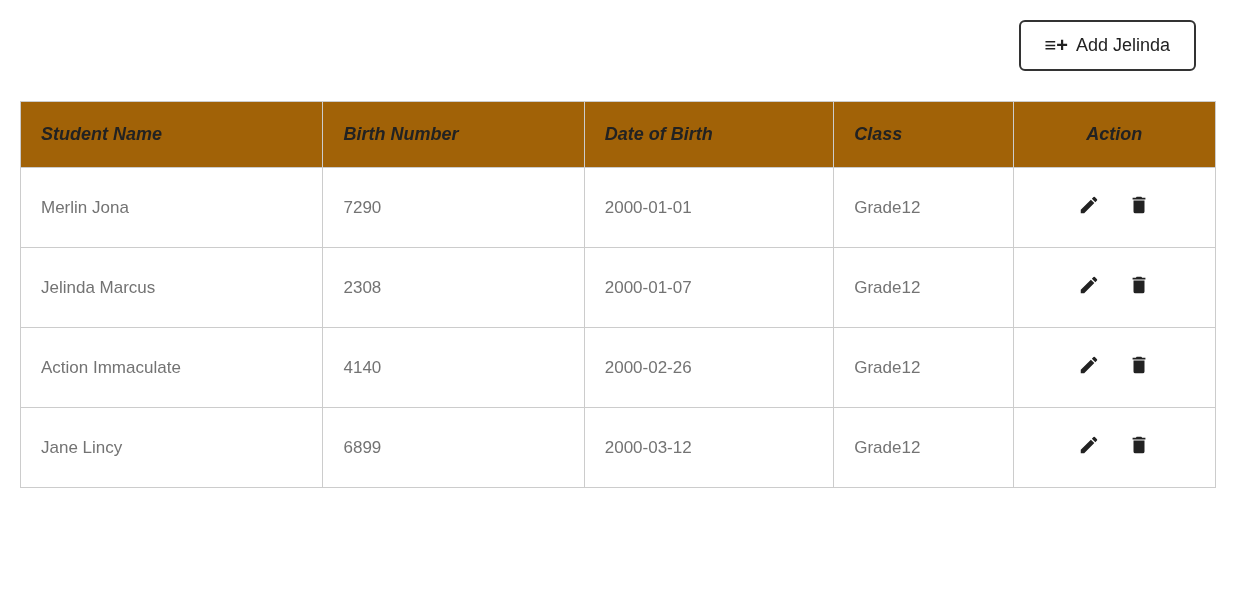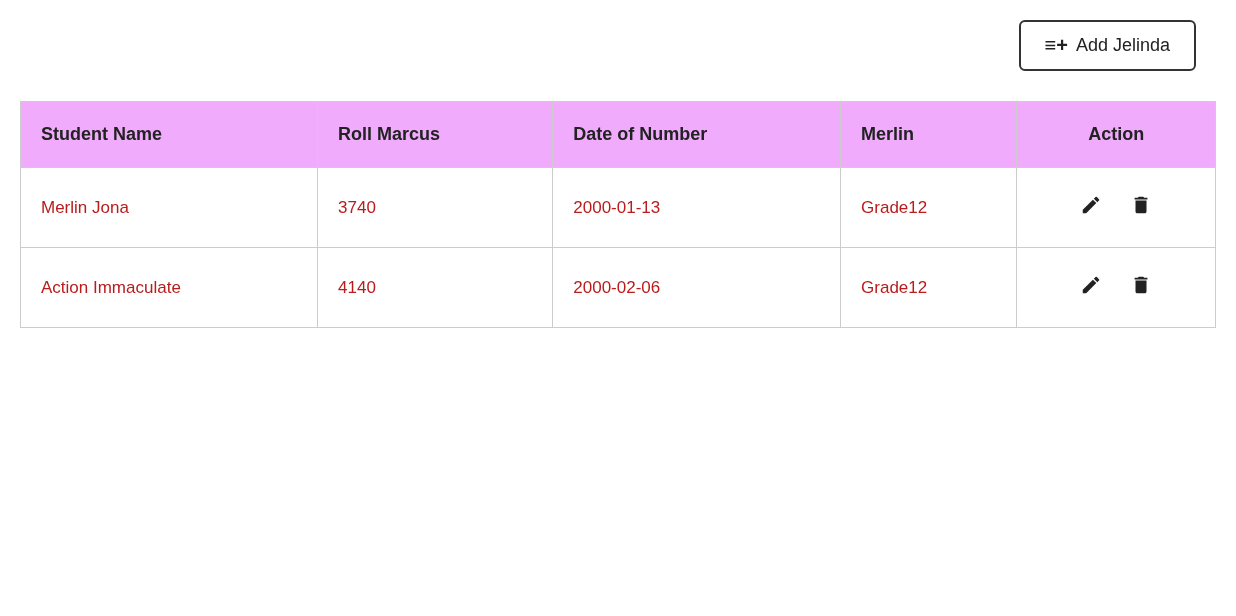--- a/index.html
+++ b/index.html
@@ -47,21 +47,22 @@
       border-collapse: collapse;
       border: 1px solid #ccc;
     }
 
     table {
       width: 100%;
       border-collapse: collapse;
     }
 
     thead tr {
-      background-color: #f0abfc;
+      background-color: #a16207;
+      font-style: italic;
     }
 
     thead th {
       padding: 22px 20px;
       text-align: left;
       font-size: 18px;
       font-weight: 700;
       color: #222;
       border-bottom: 1px solid #ccc;
       border-right: 1px solid #ccc;
@@ -76,21 +77,21 @@
       border-bottom: 1px solid #ccc;
     }
 
     tbody tr:last-child {
       border-bottom: none;
     }
 
     tbody td {
       padding: 22px 20px;
       font-size: 17px;
-      color: #b91c1c;
+      color: #737373;
       border-right: 1px solid #ccc;
     }
 
     tbody td:last-child {
       border-right: none;
     }
 
     .action-cell {
       display: flex;
       align-items: center;
@@ -126,54 +127,86 @@
 </div>
 
 <div class="table-container">
   <table>
     <thead>
       <tr>
         <th>
           <span>Student Name</span>
         </th>
         <th>
-          <span>Roll Marcus</span>
-        </th>
-        <th>
-          <span>Date of Number</span>
-        </th>
-        <th>
-          <span>Merlin</span>
+          <span>Birth Number</span>
+        </th>
+        <th>
+          <span>Date of Birth</span>
+        </th>
+        <th>
+          <span>Class</span>
         </th>
         <th style="text-align:center;margin-top:40px;">
           <span>Action</span>
         </th>
       </tr>
     </thead>
     <tbody id="table-body">
     <tr>
           <td>Merlin Jona</td>
-          <td>3740</td>
-          <td>2000-01-13</td>
+          <td>7290</td>
+          <td>2000-01-01</td>
+          <td>Grade12</td>
+          <td>
+            <div class="action-cell">
+              <button class="action-btn edit-icon"><svg viewBox="0 0 24 24" xmlns="http://www.w3.org/2000/svg">
+      <path d="M3 17.25V21h3.75L17.81 9.94l-3.75-3.75L3 17.25zM20.71 7.04a1 1 0 0 0 0-1.41l-2.34-2.34a1 1 0 0 0-1.41 0l-1.83 1.83 3.75 3.75 1.83-1.83z"></path>
+    </svg></button>
+              <button class="action-btn delete-icon"><svg viewBox="0 0 24 24" xmlns="http://www.w3.org/2000/svg">
+      <path d="M6 19a2 2 0 0 0 2 2h8a2 2 0 0 0 2-2V7H6v12zM19 4h-3.5l-1-1h-5l-1 1H5v2h14V4z"></path>
+    </svg></button>
+            </div>
+          </td>
+        </tr>
+        <tr>
+          <td>Jelinda Marcus</td>
+          <td>2308</td>
+          <td>2000-01-07</td>
           <td>Grade12</td>
           <td>
             <div class="action-cell">
               <button class="action-btn edit-icon"><svg viewBox="0 0 24 24" xmlns="http://www.w3.org/2000/svg">
       <path d="M3 17.25V21h3.75L17.81 9.94l-3.75-3.75L3 17.25zM20.71 7.04a1 1 0 0 0 0-1.41l-2.34-2.34a1 1 0 0 0-1.41 0l-1.83 1.83 3.75 3.75 1.83-1.83z"></path>
     </svg></button>
               <button class="action-btn delete-icon"><svg viewBox="0 0 24 24" xmlns="http://www.w3.org/2000/svg">
       <path d="M6 19a2 2 0 0 0 2 2h8a2 2 0 0 0 2-2V7H6v12zM19 4h-3.5l-1-1h-5l-1 1H5v2h14V4z"></path>
     </svg></button>
             </div>
           </td>
         </tr>
         <tr>
           <td>Action Immaculate</td>
           <td>4140</td>
-          <td>2000-02-06</td>
+          <td>2000-02-26</td>
+          <td>Grade12</td>
+          <td>
+            <div class="action-cell">
+              <button class="action-btn edit-icon"><svg viewBox="0 0 24 24" xmlns="http://www.w3.org/2000/svg">
+      <path d="M3 17.25V21h3.75L17.81 9.94l-3.75-3.75L3 17.25zM20.71 7.04a1 1 0 0 0 0-1.41l-2.34-2.34a1 1 0 0 0-1.41 0l-1.83 1.83 3.75 3.75 1.83-1.83z"></path>
+    </svg></button>
+              <button class="action-btn delete-icon"><svg viewBox="0 0 24 24" xmlns="http://www.w3.org/2000/svg">
+      <path d="M6 19a2 2 0 0 0 2 2h8a2 2 0 0 0 2-2V7H6v12zM19 4h-3.5l-1-1h-5l-1 1H5v2h14V4z"></path>
+    </svg></button>
+            </div>
+          </td>
+        </tr>
+        <tr>
+          <td>Jane Lincy</td>
+          <td>6899</td>
+          <td>2000-03-12</td>
           <td>Grade12</td>
           <td>
             <div class="action-cell">
               <button class="action-btn edit-icon"><svg viewBox="0 0 24 24" xmlns="http://www.w3.org/2000/svg">
       <path d="M3 17.25V21h3.75L17.81 9.94l-3.75-3.75L3 17.25zM20.71 7.04a1 1 0 0 0 0-1.41l-2.34-2.34a1 1 0 0 0-1.41 0l-1.83 1.83 3.75 3.75 1.83-1.83z"></path>
     </svg></button>
               <button class="action-btn delete-icon"><svg viewBox="0 0 24 24" xmlns="http://www.w3.org/2000/svg">
       <path d="M6 19a2 2 0 0 0 2 2h8a2 2 0 0 0 2-2V7H6v12zM19 4h-3.5l-1-1h-5l-1 1H5v2h14V4z"></path>
     </svg></button>
             </div>

